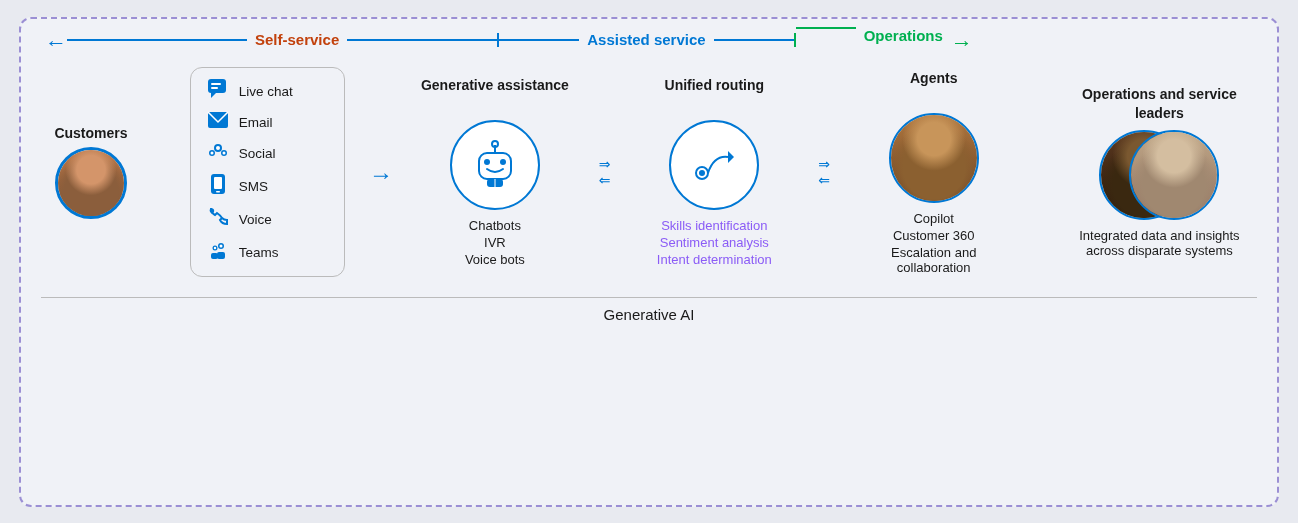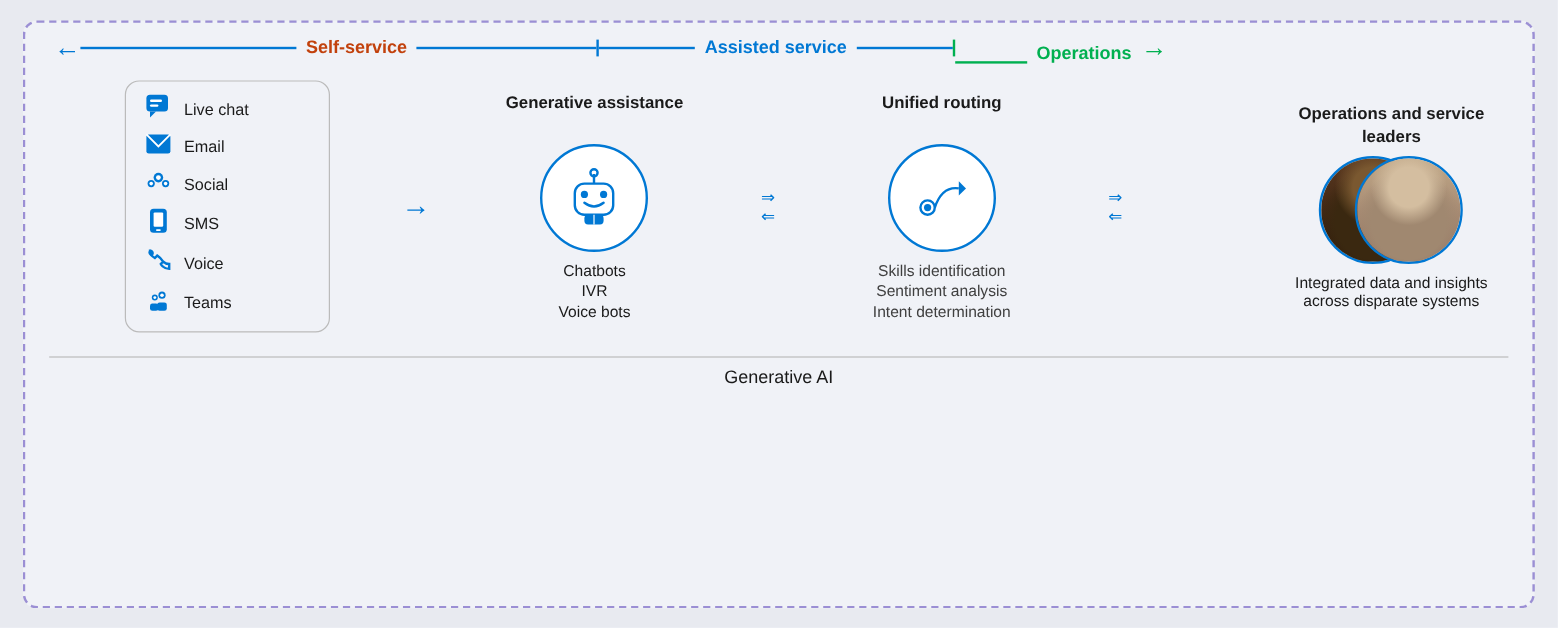--- a/index.html
+++ b/index.html
@@ -60,21 +60,21 @@
 
     
     .channels-box {
       border: 1.5px solid #bbb;
       border-radius: 12px;
       padding: 10px 16px;
       background: transparent;
       display: flex;
       flex-direction: column;
       gap: 6px;
-      width: 171px;
+      width: 155px;
       flex-shrink: 0;
     }
     .channel-item {
       display: flex;
       align-items: center;
       gap: 10px;
     }
     .channel-icon {
       color: #0078d4;
       font-size: 18px;
@@ -151,21 +151,21 @@
       align-items: center;
       gap: 2px;
     }
     .col-item {
       font-size: 13px;
       color: #1a1a1a;
       text-align: center;
     }
     .col-item-blue {
       font-size: 13px;
-      color: #404040;
+      color: #8b5cf6;
       text-align: center;
       font-weight: 500;
     }
 
     
     .double-photo {
       display: flex;
       margin-bottom: 8px;
       position: relative;
       width: 120px;
@@ -279,29 +279,35 @@
       <div style="width:2px;height:14px;background:#0078d4;"></div>
     </div>
 
     <div style="display:flex;align-items:center;flex:0 0 auto;">
       <div style="width:80px;height:2px;background:#0078d4;"></div>
       <span style="color:#0078d4;font-size:15px;font-weight:600;white-space:nowrap;margin:0 8px;">Assisted service</span>
       <div style="width:80px;height:2px;background:#0078d4;"></div>
       <div style="width:2px;height:14px;background:#00b050;"></div>
     </div>
 
-    <div style="display:flex;align-items:flex-end;flex:0 0 auto;">
+    <div style="display:flex;align-items:flex-start;flex:0 0 auto;">
       <div style="width:60px;height:2px;background:#00b050;"></div>
       <span style="color:#00b050;font-size:15px;font-weight:600;white-space:nowrap;margin:0 8px;">Operations</span>
       <span style="color:#00b050;font-size:22px;font-weight:bold;">→</span>
     </div>
   </div>
 
   <div class="content-area">
 
+    <div class="customers-col">
+      <span class="customers-label">Customers</span>
+      <div class="customer-avatar">
+        <div class="person-photo"></div>
+      </div>
+    </div>
 
     <div style="width:8px;"></div>
 
     <div class="channels-box">
 
       <div class="channel-item">
         <span class="channel-icon">
           <svg width="22" height="22" viewBox="0 0 22 22" fill="none">
             <rect x="1" y="1" width="18" height="14" rx="3" fill="#0078d4"></rect>
             <polygon points="4,15 4,20 9,15" fill="#0078d4"></polygon>
@@ -424,20 +430,31 @@
         <span class="col-item-blue">Sentiment analysis</span>
         <span class="col-item-blue">Intent determination</span>
       </div>
     </div>
 
     <div class="bidir-arrow">
       <span class="arr-right" style="color:#0078d4;">⇒</span>
       <span class="arr-left" style="color:#0078d4;">⇐</span>
     </div>
 
+    <div class="service-col">
+      <div class="col-title">Agents</div>
+      <div class="circle-icon-photo">
+        <div class="person-photo-agent" style="background: radial-gradient(circle at 50% 28%, #c8955a 22%, transparent 42%), radial-gradient(circle at 50% 62%, #8b6030 45%, transparent 65%), linear-gradient(180deg,#b07840 0%,#6a4020 100%);"></div>
+      </div>
+      <div class="col-items">
+        <span class="col-item">Copilot</span>
+        <span class="col-item">Customer 360</span>
+        <span class="col-item" style="text-align:center;">Escalation and collaboration</span>
+      </div>
+    </div>
 
     <div style="width:10px;"></div>
 
     <div class="service-col-wide">
       <div class="col-title">Operations and service leaders</div>
       <div class="double-photo">
         <div class="photo-circle-1">
           <div class="person-photo-sup1" style="background: radial-gradient(circle at 50% 28%, #7a5830 22%, transparent 42%), radial-gradient(circle at 50% 62%, #3a2810 45%, transparent 65%), linear-gradient(180deg,#5a3820 0%,#2a1808 100%);"></div>
         </div>
         <div class="photo-circle-2">

